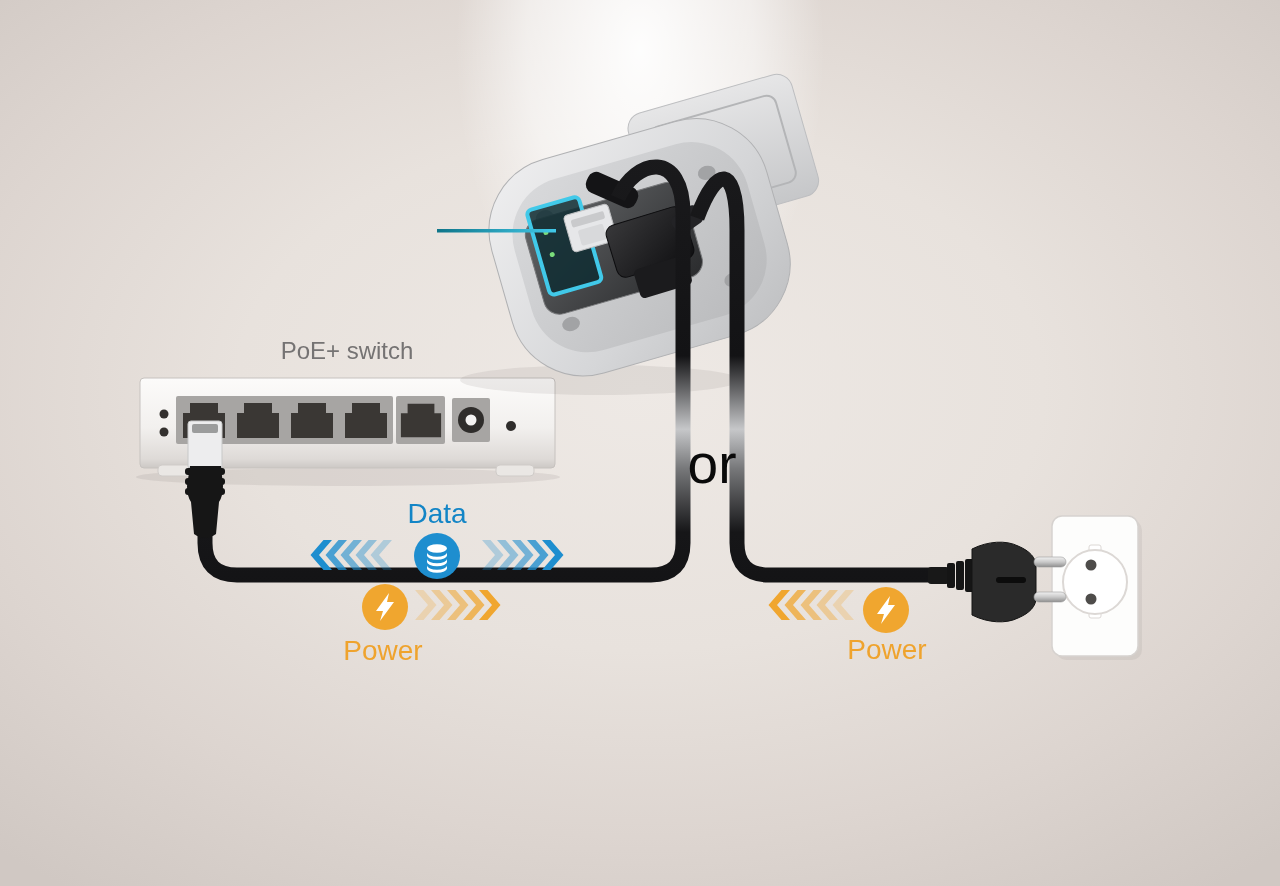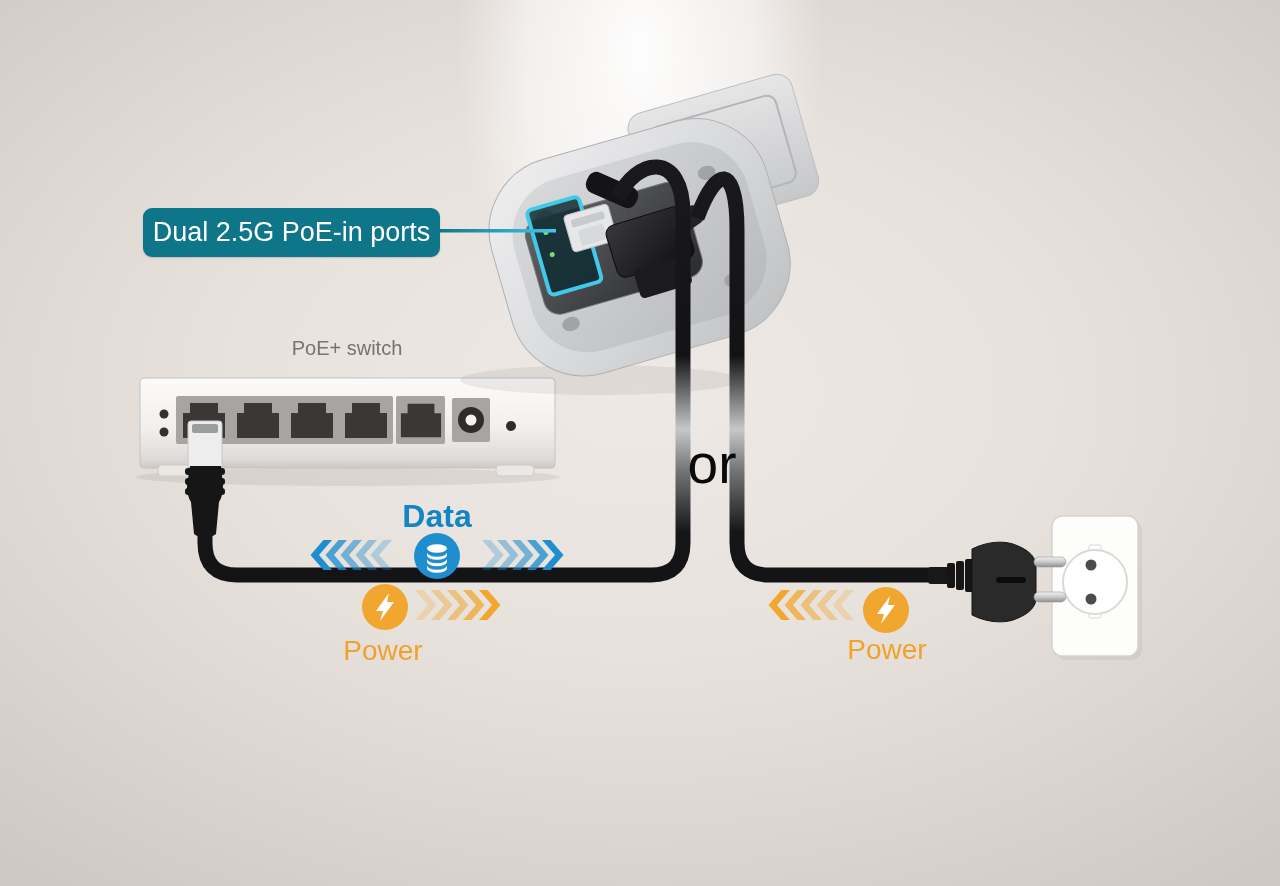--- a/index.html
+++ b/index.html
@@ -18,23 +18,23 @@
   svg.scene{position:absolute;left:0;top:0;}
   .overlay{position:absolute;white-space:nowrap;}
   .callout{
     left:143px;top:208px;width:297px;height:49px;
     background:var(--callout-teal,#0f7589);
     border-radius:9px;color:#fff;font-size:27px;
     display:flex;align-items:center;justify-content:center;
     box-shadow:0 1px 2px rgba(0,0,0,.15);
   }
   .lbl{ text-align:center; }
-  .lbl-switch{left:222px;top:337px;width:250px;font-size:20px;color:var(--switch-label-gray,#757373);}
+  .lbl-switch{left:222px;top:337px;width:250px;font-size:24px;color:var(--switch-label-gray,#757373);}
   .lbl-or{left:662px;top:432px;width:100px;font-size:55px;color:var(--or-text,#0a0a0a);}
-  .lbl-data{left:377px;top:498px;width:120px;font-size:32px;font-weight:700;color:var(--data-text-blue,#1385c6);}
+  .lbl-data{left:377px;top:498px;width:120px;font-size:28px;font-weight:400;color:var(--data-text-blue,#1385c6);}
   .lbl-power{font-size:28px;font-weight:400;color:var(--power-text-orange,#efa32d);width:120px;}
   .lbl-power.left{left:323px;top:635px;}
   .lbl-power.right{left:827px;top:634px;}
 </style>
 </head>
 <body>
 
 <div class="stage">
 
   <div class="glow"></div>
@@ -224,23 +224,20 @@
     <g>
       <circle cx="385" cy="607" r="23" fill="var(--power-orange,#f0a62f)"></circle>
       <polygon points="389,593 376,611 383,611 380,621 394,602 387,602" fill="#ffffff"></polygon>
     </g>
     <g>
       <circle cx="886" cy="610" r="23" fill="var(--power-orange,#f0a62f)"></circle>
       <polygon points="890,596 877,614 884,614 881,624 895,605 888,605" fill="#ffffff"></polygon>
     </g>
   </svg>
 
-  <div class="overlay callout">
-    <span>Dual 2.5G PoE-in ports</span>
-  </div>
 
   <div class="overlay lbl lbl-switch">PoE+ switch</div>
   <div class="overlay lbl lbl-or">or</div>
   <div class="overlay lbl lbl-data">Data</div>
   <div class="overlay lbl lbl-power left">Power</div>
   <div class="overlay lbl lbl-power right">Power</div>
 
 </div>
 
 </body></html>

